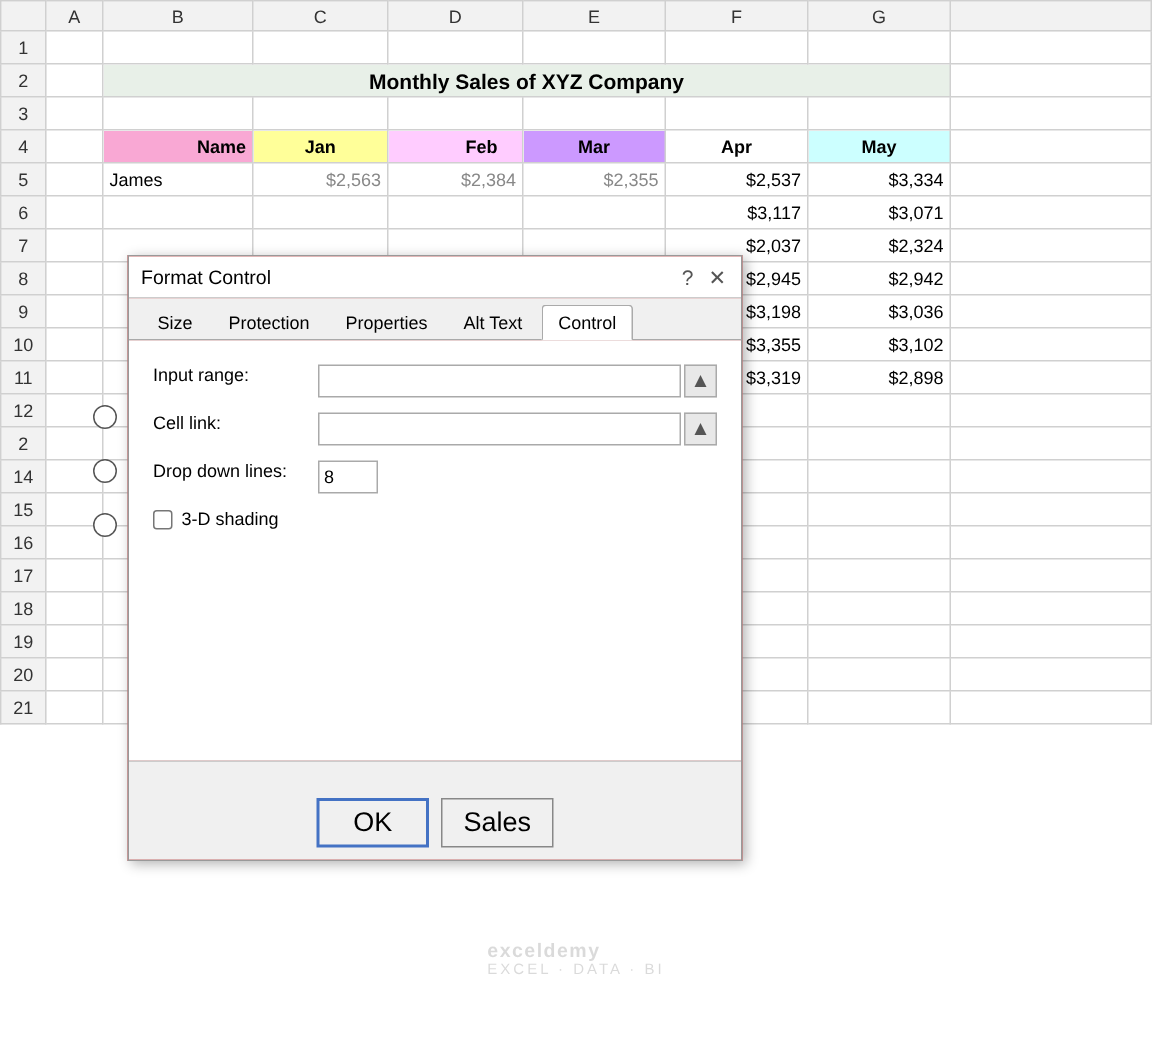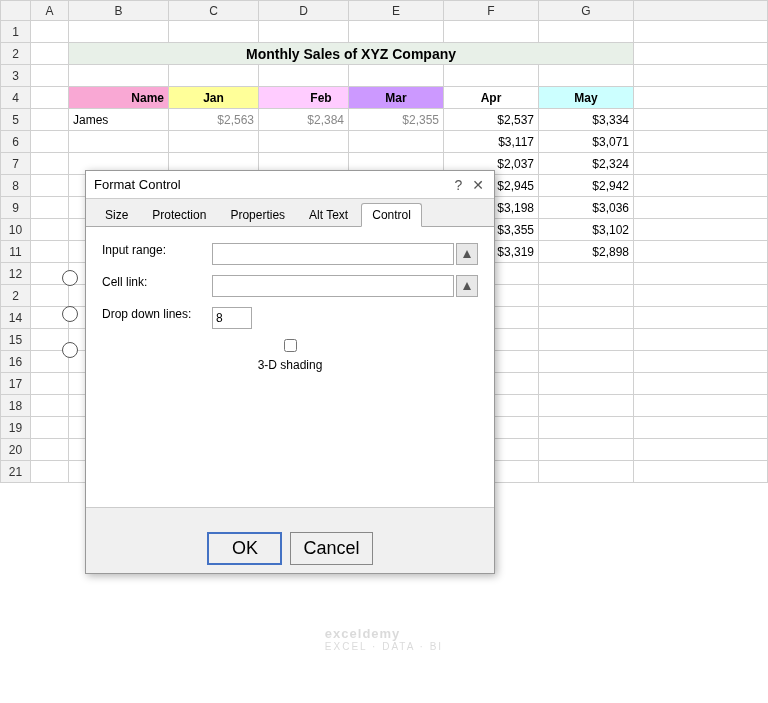--- a/index.html
+++ b/index.html
@@ -217,21 +217,20 @@
       font-size: 10px;
       color: #555;
       margin-left: 2px;
     }
 
     .checkbox-row {
       display: flex;
       align-items: center;
       margin-top: 8px;
       gap: 6px;
-      flex-direction: column;
     }
 
     .checkbox-label {
       font-size: 12px;
       color: #000;
     }
 
     .dialog-footer {
       background: #f0f0f0;
       padding: 8px 16px;
@@ -592,21 +591,21 @@
       </div>
 
       <div class="checkbox-row">
         <input type="checkbox" id="shading-cb" style="">
         <label class="checkbox-label" for="shading-cb">3-D shading</label>
       </div>
     </div>
 
     <div class="dialog-footer">
       <button class="dialog-btn primary">OK</button>
-      <button class="dialog-btn">Cancel</button>
+      <button class="dialog-btn">Sales</button>
     </div>
   </div>
 
   <div class="watermark">
     <div style="font-weight:bold; font-size:13px; letter-spacing:1px;">exceldemy</div>
     <div style="font-size:10px; letter-spacing:2px;">EXCEL · DATA · BI</div>
   </div>
 
 </div>
 

